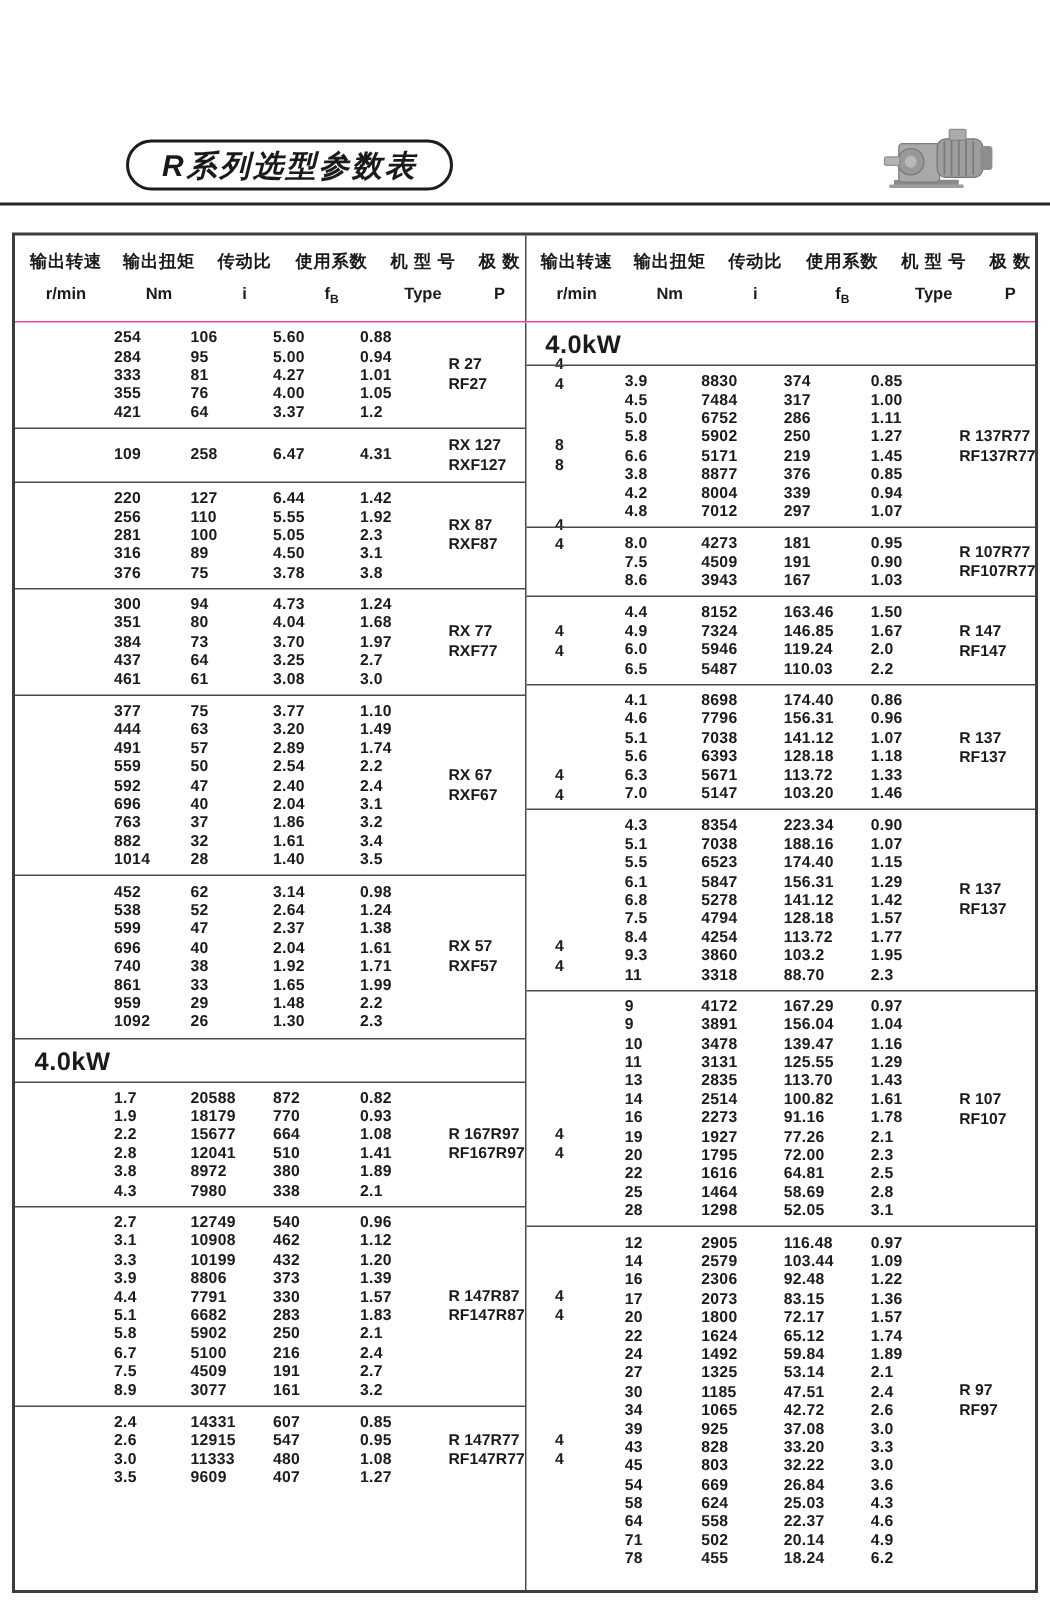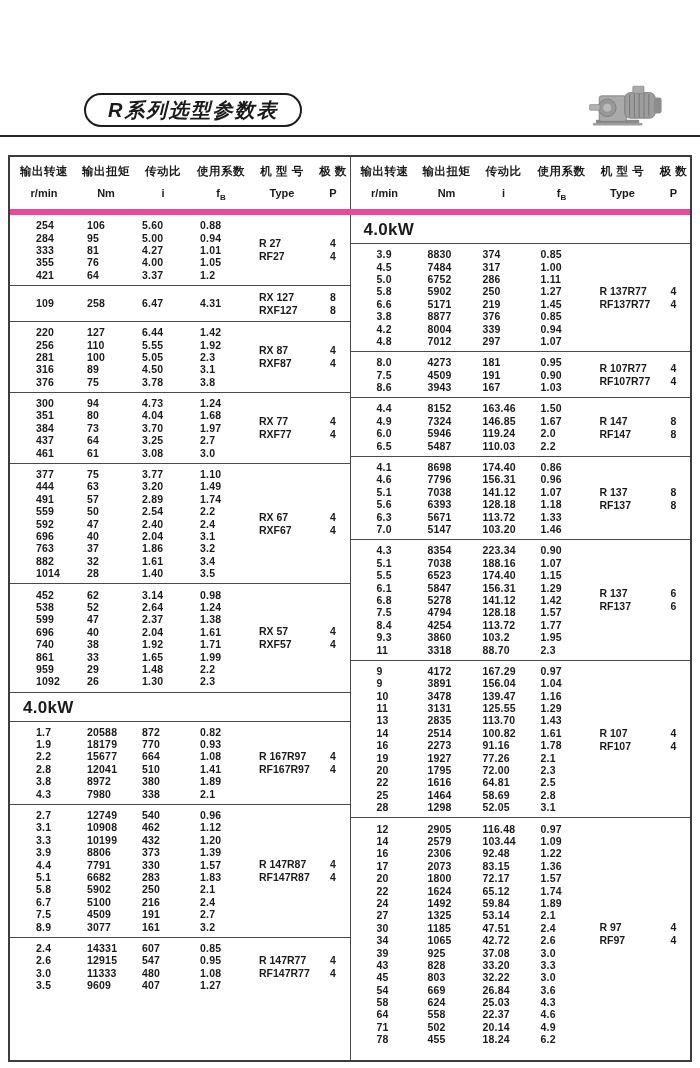--- a/index.html
+++ b/index.html
@@ -15,41 +15,41 @@
     font-size:20px; font-weight:bold; font-style:italic; letter-spacing:2px;
     background:#fff;
   }
   .gearmotor { position:absolute; right:32px; top:82px; width:80px; height:50px; }
   .top-rule { position:absolute; left:0; right:0; top:135px; height:2px; background:#262626; }
 
   .table-frame {
     position:absolute; left:8px; right:8px; top:155px; height:907px;
     border:2px solid #3d3d3d; display:flex; flex-direction:column; background:#fff;
   }
-  .thead { display:flex; height:58px; border-bottom:6px solid #ec4899; flex:0 0 auto; }
+  .thead { display:flex; height:58px; border-bottom:1px solid #ec4899; flex:0 0 auto; }
   .tbody { display:flex; flex:1 1 auto; overflow:hidden; }
   .half  { flex:1 1 0; min-width:0; }
   .half.right { border-left:1px solid #4a4a4a; }
 
   .thead .half {
     display:grid; grid-template-columns:68px 56px 58px 58px 64px 38px;
     align-content:center; row-gap:0;
   }
   .hcell { text-align:center; }
   .hzh   { font-size:11.5px; font-weight:bold; letter-spacing:0.5px; }
   .hunit { font-size:11px; font-weight:bold; margin-top:8px; }
   .hunit sub { font-size:8px; }
 
   .col { display:flex; flex-direction:column; padding-top:0; }
   .col > * + * { border-top:1px solid #4a4a4a; }
 
   .section { font-size:17px; font-weight:800; padding:5px 0 3px 13px; letter-spacing:0.3px; flex:0 0 auto; }
 
   .group { display:flex; align-items:center; padding:4px 0; min-height:36px; flex:0 0 auto; }
-  .rows  { flex:0 0 240px; }
+  .rows  { flex:0 0 240px;padding-left:40px; }
   .drow  {
     display:grid; grid-template-columns:68px 56px 58px 58px;
     height:12.4px; align-items:center;
     font-size:10.5px; font-weight:700; letter-spacing:0.2px;
   }
   .c  { padding-left:8px; white-space:nowrap; }
   .c1 { padding-left:26px; }
   .c2 { padding-left:9px; }
 
   .models { flex:1 1 auto; display:flex; flex-direction:column; justify-content:center; }

